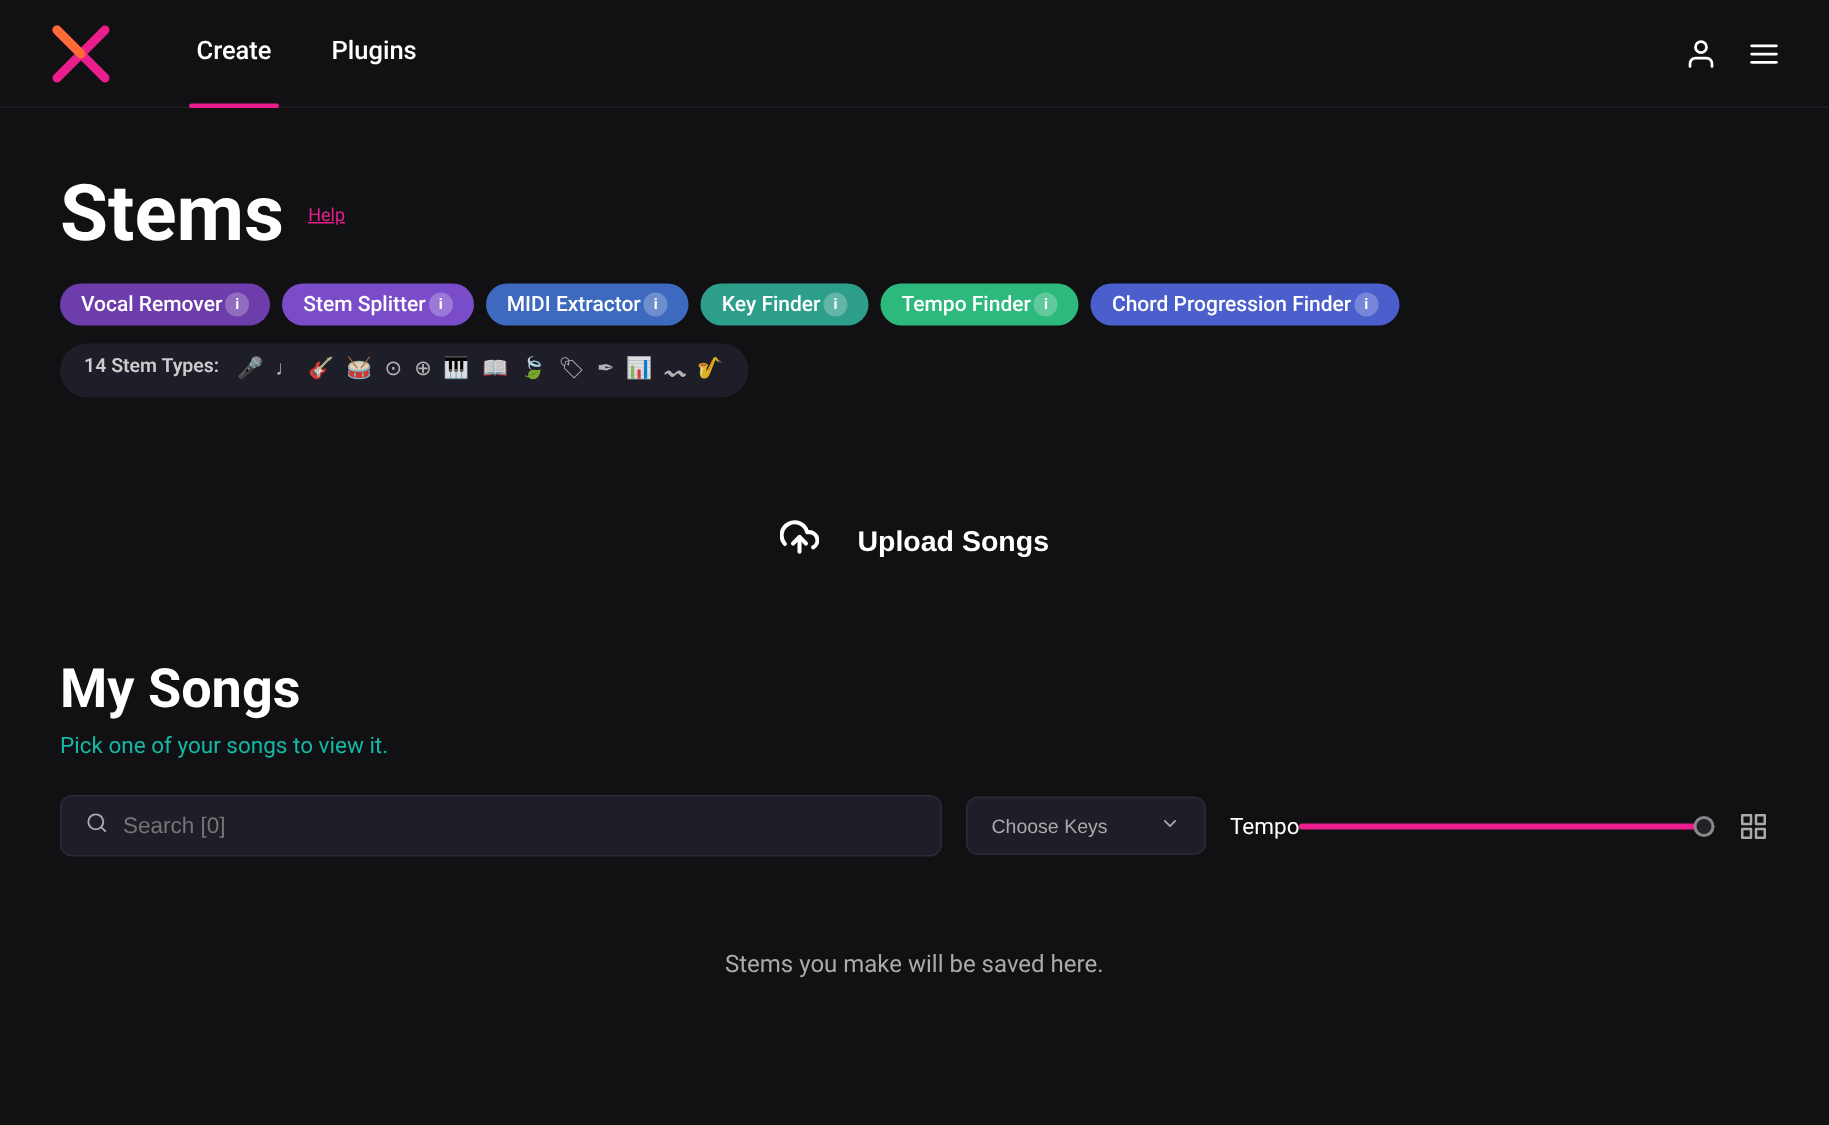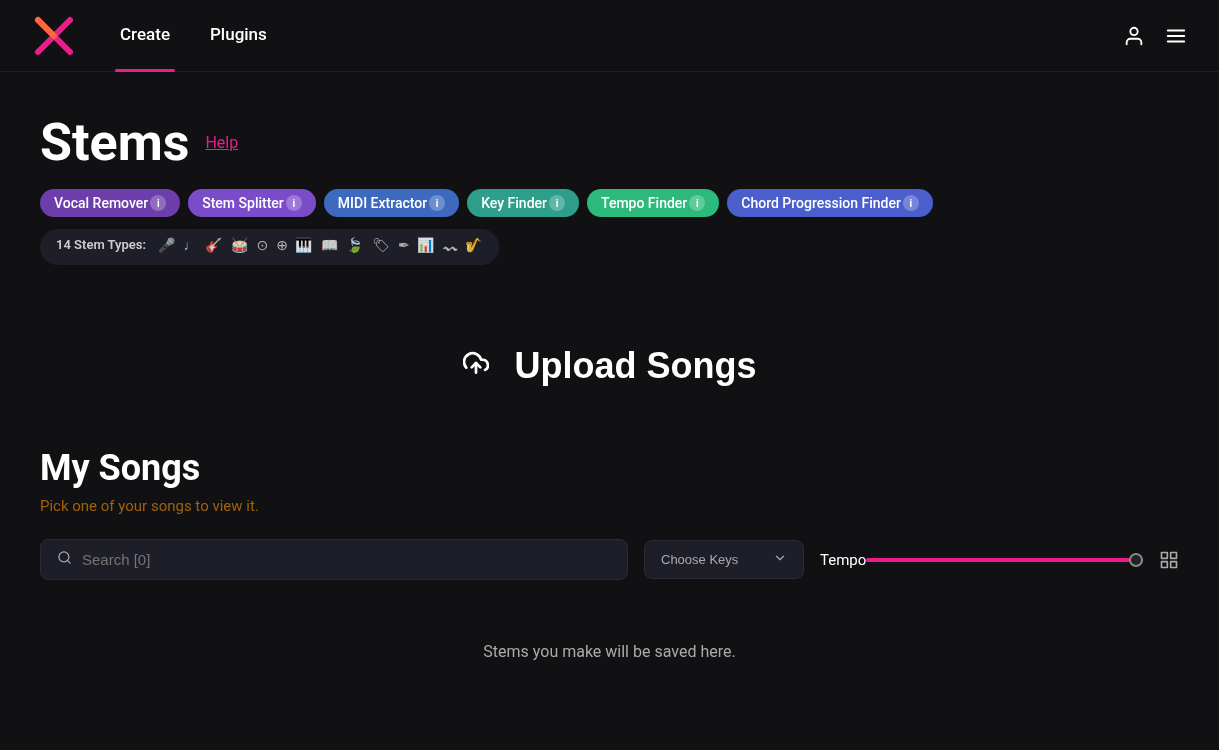--- a/index.html
+++ b/index.html
@@ -13,20 +13,21 @@
       overflow-x: hidden;
     }
 
     
     nav {
       display: flex;
       align-items: center;
       padding: 0 32px;
       height: 72px;
       border-bottom: 1px solid #1e1e24;
+      gap: 11px;
     }
 
     .nav-logo {
       width: 44px;
       height: 44px;
       margin-right: 24px;
     }
 
     .nav-links {
       display: flex;
@@ -82,21 +83,21 @@
 
     .page-title {
       font-size: 52px;
       font-weight: 700;
       color: #ffffff;
       display: inline-block;
       margin-right: 16px;
     }
 
     .help-link {
-      font-size: 16px;
+      font-size: 12px;
       color: #e91e8c;
       text-decoration: underline;
       cursor: pointer;
       vertical-align: middle;
     }
 
     .title-row {
       display: flex;
       align-items: center;
       margin-bottom: 16px;
@@ -198,21 +199,21 @@
       padding: 40px 0 60px 0;
     }
 
     .upload-btn {
       display: inline-flex;
       align-items: center;
       gap: 26px;
       background: none;
       border: none;
       color: #ffffff;
-      font-size: 36px;
+      font-size: 19px;
       font-weight: 600;
       cursor: pointer;
     }
 
     .upload-icon {
       font-size: 26px;
       color: #ffffff;
     }
 
     
@@ -221,21 +222,21 @@
     }
 
     .my-songs-title {
       font-size: 36px;
       font-weight: 700;
       margin-bottom: 8px;
     }
 
     .my-songs-subtitle {
       font-size: 15px;
-      color: #a16207;
+      color: #14b8a6;
       margin-bottom: 24px;
     }
 
     .songs-controls {
       display: flex;
       align-items: center;
       gap: 16px;
       margin-bottom: 32px;
     }
 

